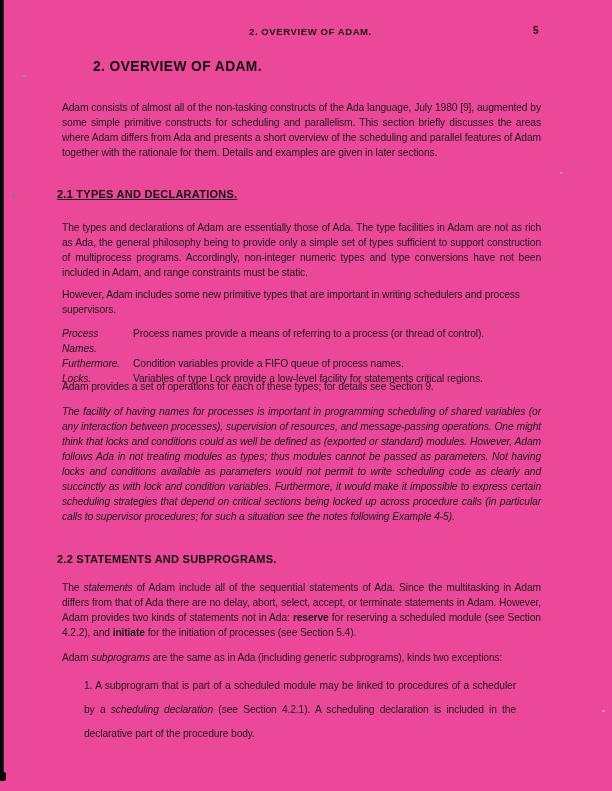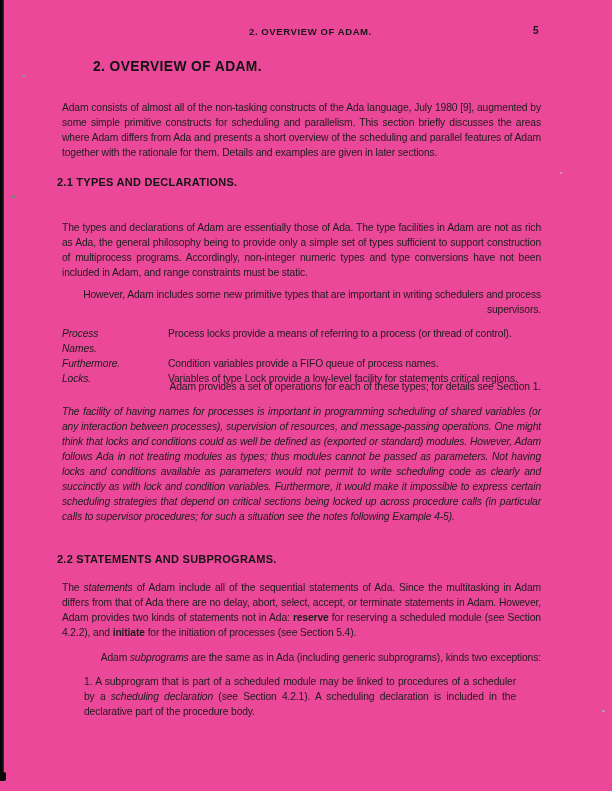--- a/index.html
+++ b/index.html
@@ -54,50 +54,50 @@
   }
   .para {
     position: absolute;
     left: 62px; width: 479px;
     font-size: 10.3px;
     line-height: 15px;
     letter-spacing: -0.12px;
     text-align: justify;
     color: #1c1c1c;
   }
-  .para.no-justify { text-align: right; }
+  .para.no-justify { text-align: left; }
   #p-intro      { top: 100px; }
   #p-types      { top: 220px; }
   #p-primitives { top: 287px; }
   #p-operations { top: 379px; }
   #p-facility   { top: 404px; font-style: italic; }
   #p-statements { top: 580px; }
   #p-subprograms{ top: 650px; }
   .section-heading {
     position: absolute;
     left: 57px;
     font-size: 11px; font-weight: bold;
     letter-spacing: 0.25px;
     color: #141414;
   }
-  #h-2-1 { top: 176px; }
+  #h-2-1 { top: 188px; text-decoration: underline; }
   #h-2-2 { top: 553px; }
   .deflist {
     position: absolute;
     left: 62px; top: 326px; width: 479px;
     font-size: 10.3px; line-height: 15px;
     letter-spacing: -0.12px;
   }
-  .defrow { display: flex; gap: 35px; }
+  .defrow { display: flex; }
   .defrow .term { width: 71px; flex: none; font-style: italic; }
   .defrow .desc { flex: 1; }
   .list-item {
     position: absolute;
     left: 84px; top: 674px; width: 432px;
-    font-size: 10.3px; line-height: 15px;
+    font-size: 10.3px; line-height: 24px;
     letter-spacing: -0.12px;
     text-align: justify;
   }
   .i { font-style: italic; }
   .b { font-weight: bold; }
 </style>
 </head>
 <body>
 
 <div class="page">
@@ -118,33 +118,33 @@
 
   <div class="section-heading" id="h-2-1">2.1 TYPES AND DECLARATIONS.</div>
 
   <div class="para" id="p-types">The types and declarations of Adam are essentially those of Ada. The type facilities in Adam are not as rich as Ada, the general philosophy being to provide only a simple set of types sufficient to support construction of multiprocess programs. Accordingly, non-integer numeric types and type conversions have not been included in Adam, and range constraints must be static.</div>
 
   <div class="para no-justify" id="p-primitives">However, Adam includes some new primitive types that are important in writing schedulers and process supervisors.</div>
 
   <div class="deflist">
     <div class="defrow">
       <span class="term">Process Names.</span>
-      <span class="desc">Process locks provide a means of referring to a process (or thread of control).</span>
+      <span class="desc">Process names provide a means of referring to a process (or thread of control).</span>
     </div>
     <div class="defrow">
       <span class="term">Furthermore.</span>
       <span class="desc">Condition variables provide a FIFO queue of process names.</span>
     </div>
     <div class="defrow">
       <span class="term">Locks.</span>
       <span class="desc">Variables of type Lock provide a low-level facility for statements critical regions.</span>
     </div>
   </div>
 
-  <div class="para no-justify" id="p-operations">Adam provides a set of operations for each of these types; for details see Section 1.</div>
+  <div class="para no-justify" id="p-operations">Adam provides a set of operations for each of these types; for details see Section 9.</div>
 
   <div class="para" id="p-facility">The facility of having names for processes is important in programming scheduling of shared variables (or any interaction between processes), supervision of resources, and message-passing operations. One might think that locks and conditions could as well be defined as (exported or standard) modules. However, Adam follows Ada in not treating modules as types; thus modules cannot be passed as parameters. Not having locks and conditions available as parameters would not permit to write scheduling code as clearly and succinctly as with lock and condition variables. Furthermore, it would make it impossible to express certain scheduling strategies that depend on critical sections being locked up across procedure calls (in particular calls to supervisor procedures; for such a situation see the notes following Example 4-5).</div>
 
   <div class="section-heading" id="h-2-2">2.2 STATEMENTS AND SUBPROGRAMS.</div>
 
   <div class="para" id="p-statements"><span>The </span><span class="i">statements</span><span> of Adam include all of the sequential statements of Ada. Since the multitasking in Adam differs from that of Ada there are no delay, abort, select, accept, or terminate statements in Adam. However, Adam provides two kinds of statements not in Ada: </span><span class="b">reserve</span><span> for reserving a scheduled module (see Section 4.2.2), and </span><span class="b">initiate</span><span> for the initiation of processes (see Section 5.4).</span></div>
 
   <div class="para no-justify" id="p-subprograms"><span>Adam </span><span class="i">subprograms</span><span> are the same as in Ada (including generic subprograms), kinds two exceptions:</span></div>
 
   <div class="list-item"><span>1. A subprogram that is part of a scheduled module may be linked to procedures of a scheduler by a </span><span class="i">scheduling declaration</span><span> (see Section 4.2.1). A scheduling declaration is included in the declarative part of the procedure body.</span></div>

